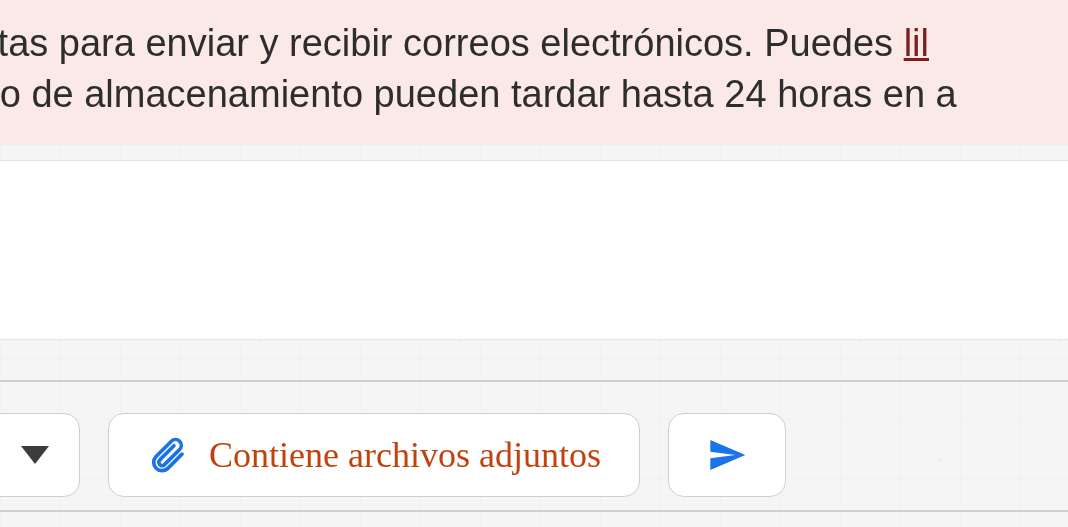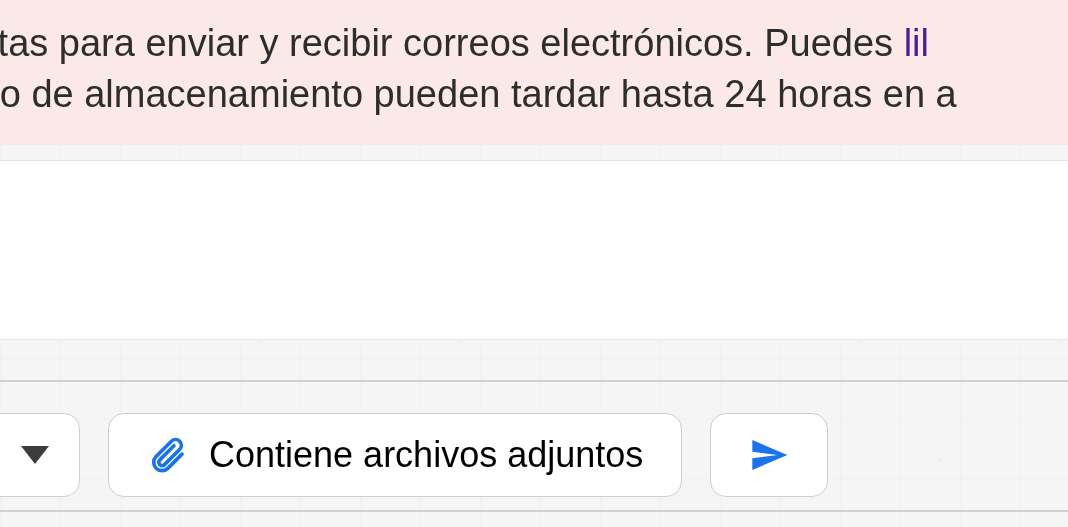--- a/index.html
+++ b/index.html
@@ -29,21 +29,22 @@
       z-index: 2;
       font-size: 38px;
       line-height: 1.35;
       color: #2d2d2d;
       white-space: nowrap;
       overflow: hidden;
     }
     .banner .line1 { margin-left: -70px; }
     .banner .line2 { margin-left: -70px; }
     .banner a.link-seg {
-      color: #4c1d95;
+      color: #7f1d1d;
+      text-decoration: underline;
       cursor: pointer;
     }
     
     .white-strip {
       position: absolute;
       top: 160px;
       left: 0; right: 0;
       height: 180px;
       background: #ffffff;
       border-top: 1px solid #e3e3e3;
@@ -65,23 +66,24 @@
     }
     .chip {
       display: inline-flex;
       align-items: center;
       gap: 22px;
       background: #ffffff;
       border: 1px solid #cfcfcf;
       border-radius: 16px;
       padding: 18px 38px;
       font-size: 36px;
-      color: #000000;
+      color: #c2410c;
       cursor: pointer;
       height: 84px;
+      font-family: Liberation Serif, serif;
     }
     .chip-partial-left {
       margin-left: -90px;
       padding-left: 110px;
       padding-right: 30px;
     }
     .chip .icon { display: inline-flex; align-items: center; }
     
     .caret-down {
       width: 0; height: 0;

